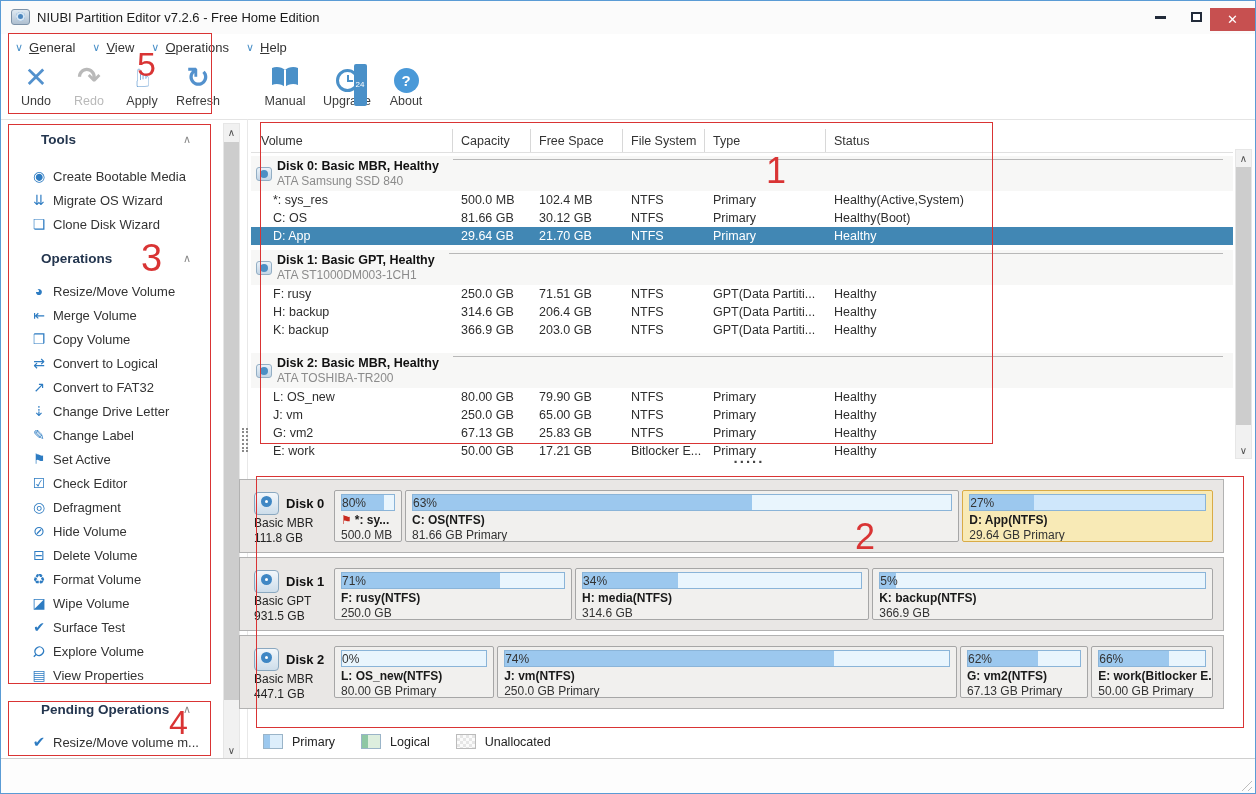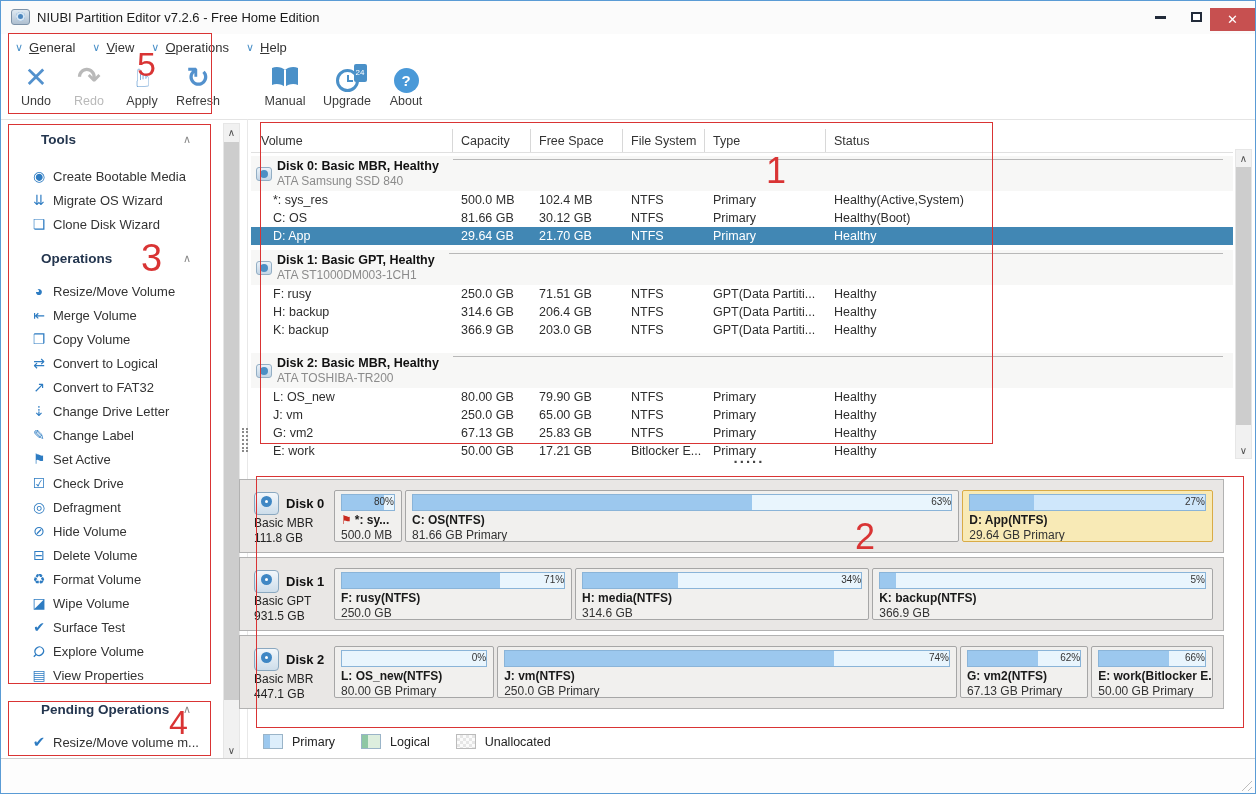--- a/index.html
+++ b/index.html
@@ -26,21 +26,21 @@
   .tbtn{width:50px;display:flex;flex-direction:column;align-items:center;margin-right:3px}
   .tico{height:36px;display:flex;align-items:center;justify-content:center;font-size:28px;color:#5391cd;font-weight:bold;line-height:1}
   .tlabel{font-size:12.5px;color:#3c3c3c;margin-top:-2px}
   .tbtn.disabled .tico,.tbtn.disabled .tlabel{color:#b9b9b9}
   .apply-ico{transform:rotate(-90deg);font-size:25px;font-weight:normal}
   .tgap{width:28px}
   .up-ico{position:relative;margin-top:5px}
   .clock{width:23px;height:23px;border:3px solid #4a90c8;border-radius:50%;position:relative}
   .clock::before{content:'';position:absolute;left:8px;top:3px;width:2px;height:7px;background:#4a90c8}
   .clock::after{content:'';position:absolute;left:8px;top:8px;width:6px;height:2px;background:#4a90c8}
-  .badge{position:absolute;right:-8px;top:-5px;background:#4a90c8;color:#fff;font-size:8px;line-height:10px;padding:4px 2px;border-radius:2px;font-weight:normal}
+  .badge{position:absolute;right:-8px;top:-5px;background:#4a90c8;color:#fff;font-size:8px;line-height:10px;padding:16px 2px;border-radius:2px;font-weight:normal}
   .about-ico{width:25px;height:25px;margin-top:4px;border-radius:50%;background:#4a99d8;color:#fff;font-weight:bold;font-size:15px;display:flex;align-items:center;justify-content:center}
 
   .content-sep{position:absolute;top:118px;left:0;width:100%;border-top:1px solid #e4e4e4}
   .side-sep{position:absolute;left:246px;top:118px;height:639px;border-left:1px solid #e8e8e8}
 
   
   .shdr{position:absolute;left:0;width:212px;height:20px;display:flex;align-items:center;padding-left:40px;font-size:13.5px;font-weight:bold;color:#24364f}
   .schev{position:absolute;right:22px;color:#8a8a8a;font-weight:normal;font-size:11px}
   .slist{position:absolute;left:0;width:214px}
   .sitem{height:24px;display:flex;align-items:center;padding-left:28px;font-size:13px;color:#333;white-space:nowrap}
@@ -83,21 +83,21 @@
   .hdd-b{width:25px;height:23px;border:1px solid #8aa8c0;border-radius:4px;background:linear-gradient(#f2f7fb,#cdddea);position:relative;flex:0 0 25px}
   .hdd-b::before{content:'';position:absolute;left:6px;top:3px;width:11px;height:11px;border-radius:50%;background:#3f87c4}
   .hdd-b::after{content:'';position:absolute;left:10px;top:7px;width:3px;height:3px;border-radius:50%;background:#fff}
   .msub{margin-top:1px}
   .parts{flex:1;display:flex;gap:3px}
   .part{background:#f1f0ee;border:1px solid #a6a6a6;border-radius:2px;padding:3px 6px;overflow:hidden;position:relative}
   .part.sel{background:#f8eab6;border-color:#d9ab46}
   .pbar{height:17px;border:1px solid #8ab4d8;background:#e9f5fd;position:relative;margin-bottom:2px}
   .part.sel .pbar{background:#cfe7fb}
   .pfill{position:absolute;left:0;top:0;bottom:0;background:#9cc8ee}
-  .plabel{position:absolute;width:100%;text-align:right;font-size:10px;color:#333;top:1px;left:0}
+  .plabel{position:absolute;width:100%;text-align:left;font-size:12px;color:#333;top:1px;left:0}
   .pname{font-size:12px;font-weight:bold;color:#1a1a1a;white-space:nowrap;display:flex;gap:3px;align-items:center}
   .psize{font-size:12px;color:#333;margin-top:1px;white-space:nowrap}
   .flag{color:#c92a1e;font-size:12px}
 
   
   .legend{position:absolute;left:262px;top:733px;display:flex;align-items:center;font-size:12.5px;color:#222}
   .litem{display:flex;align-items:center;margin-right:26px}
   .lsw{width:20px;height:15px;border:1px solid #9ab4c8;margin-right:9px}
   .lsw.primary{background:linear-gradient(90deg,#9cc8ee 0 35%,#ddeefb 35%)}
   .lsw.logical{background:linear-gradient(90deg,#8ec7a4 0 35%,#ddeede 35%)}
@@ -245,21 +245,21 @@
   <div class="sitem">
       <span class="sico">✎</span>
       <span>Change Label</span>
     </div>
   <div class="sitem">
       <span class="sico">⚑</span>
       <span>Set Active</span>
     </div>
   <div class="sitem">
       <span class="sico">☑</span>
-      <span>Check Drive</span>
+      <span>Check Editor</span>
     </div>
   <div class="sitem">
       <span class="sico">◎</span>
       <span>Defragment</span>
     </div>
   <div class="sitem">
       <span class="sico">⊘</span>
       <span>Hide Volume</span>
     </div>
   <div class="sitem">

